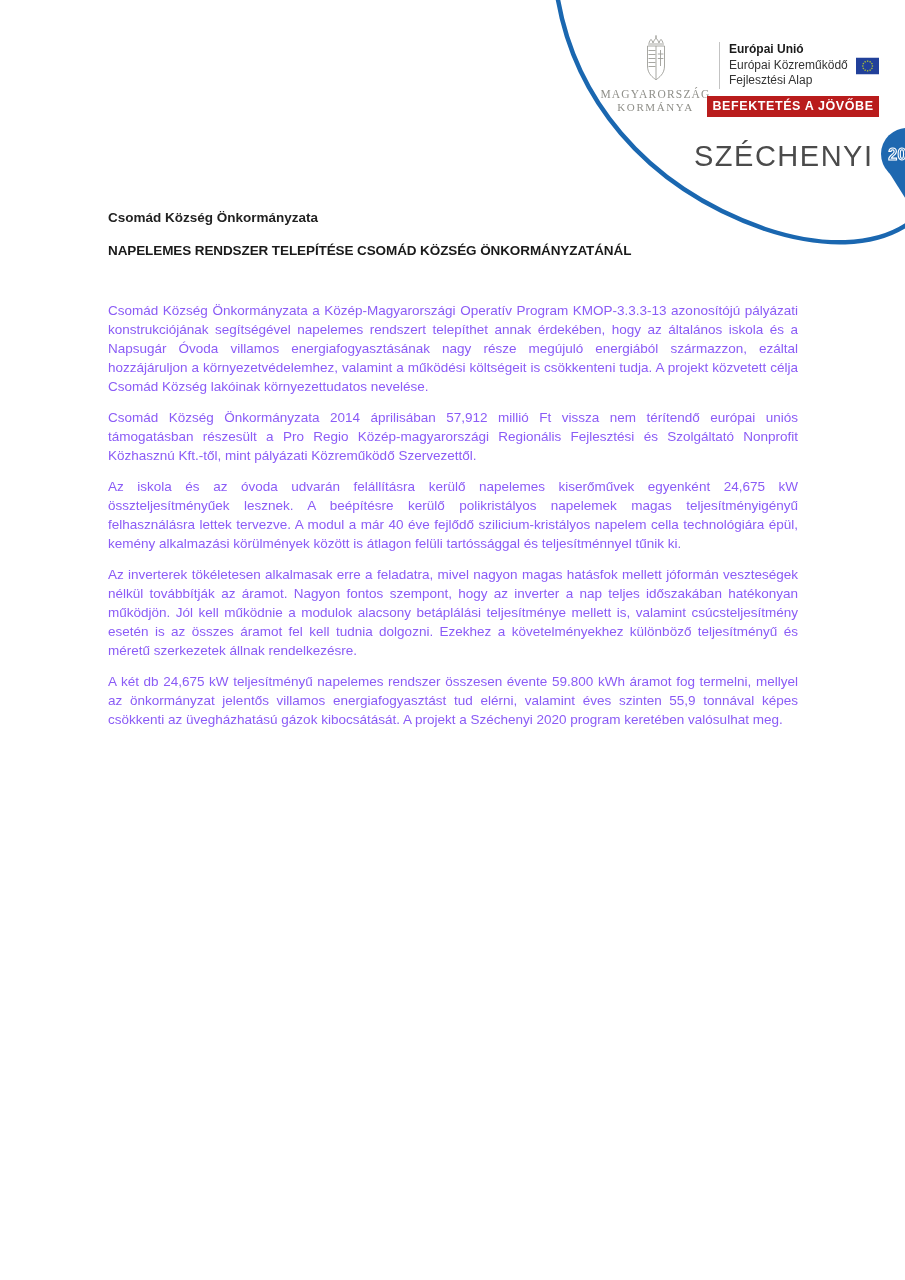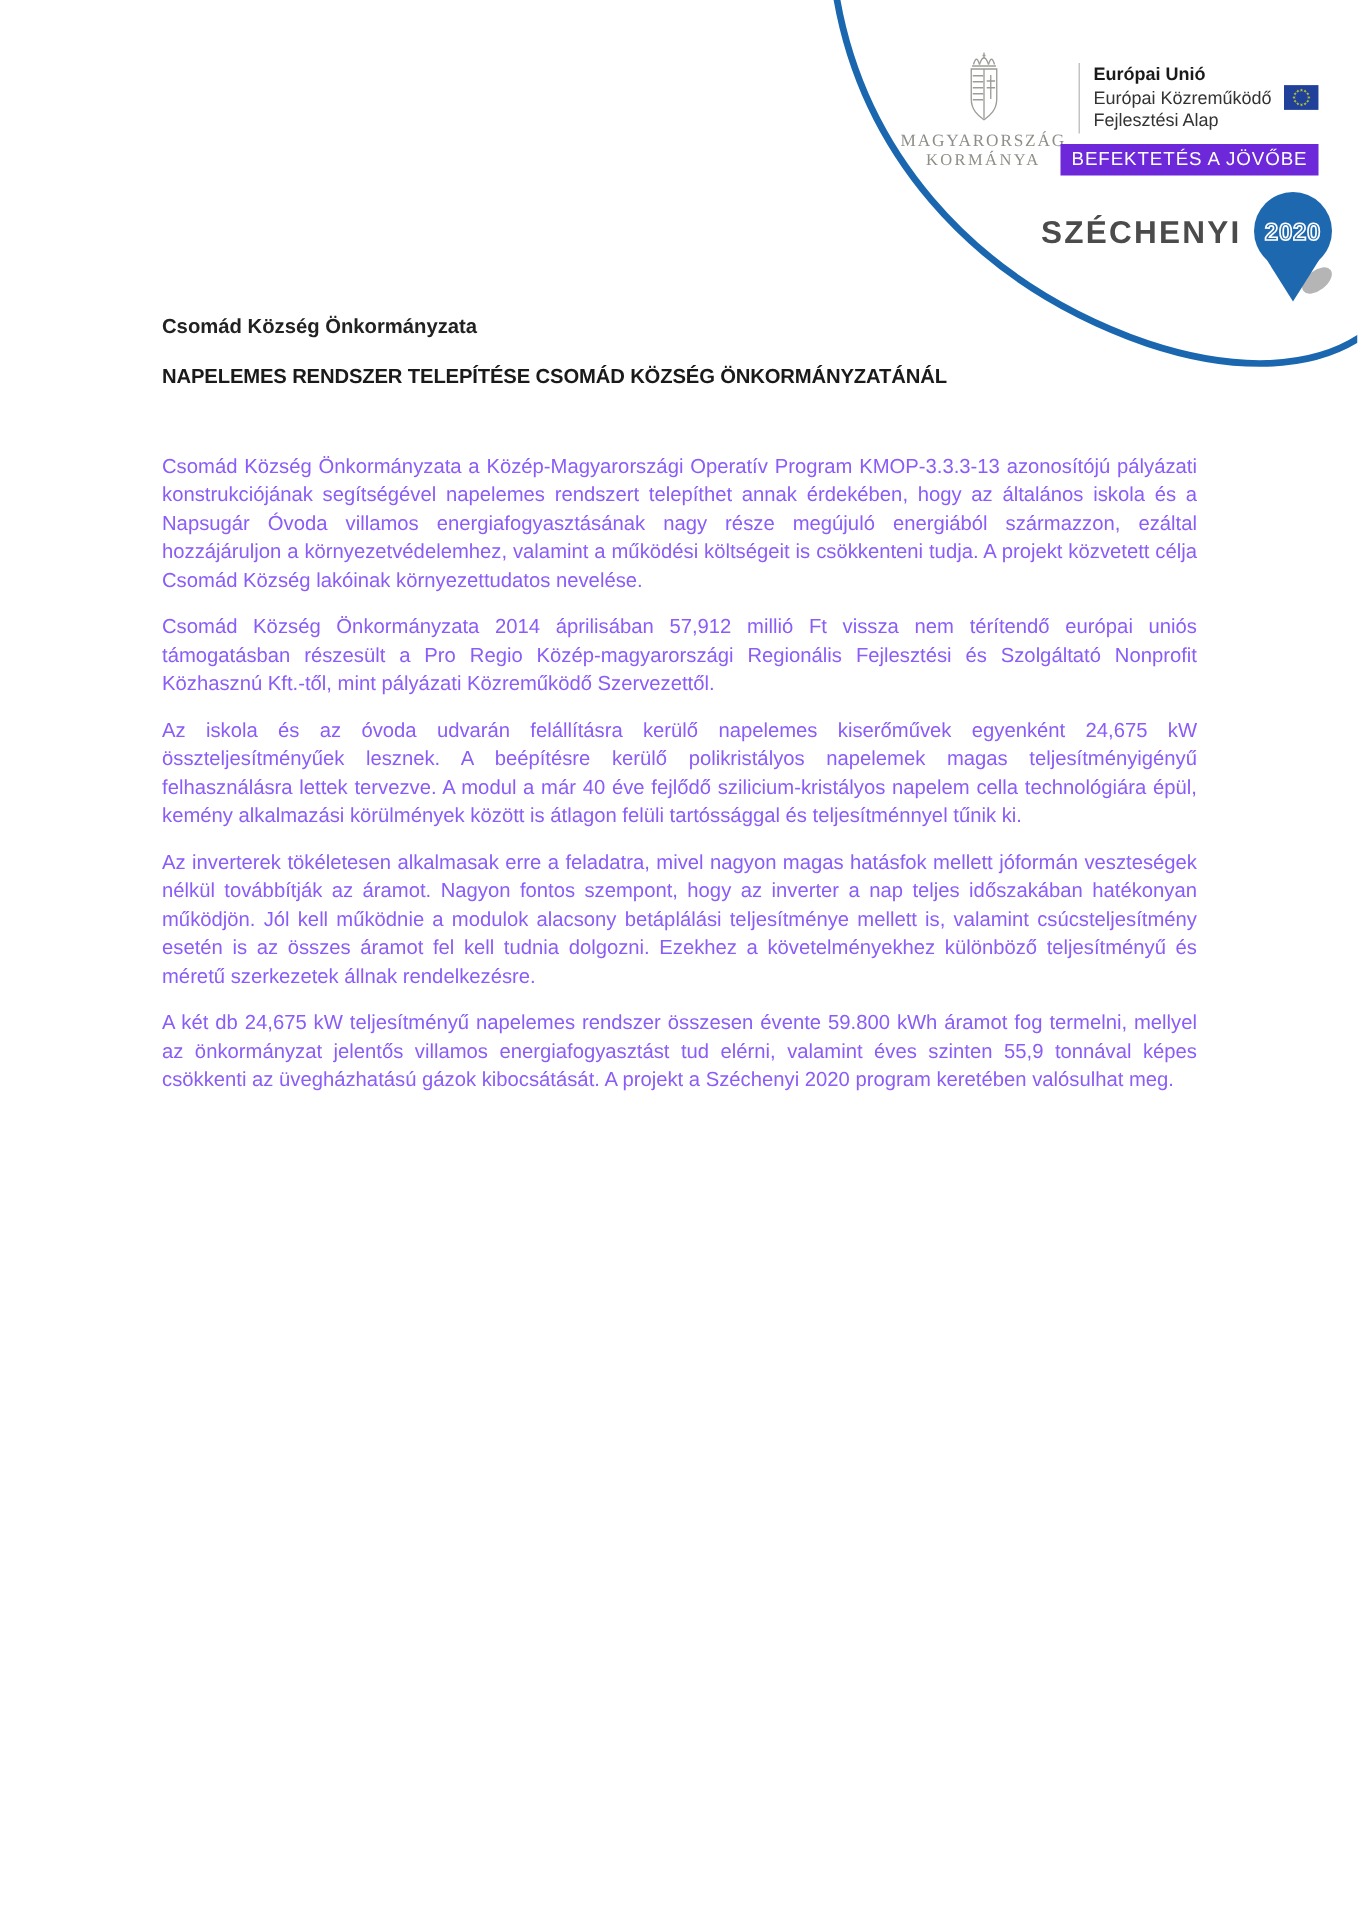--- a/index.html
+++ b/index.html
@@ -15,40 +15,40 @@
   .arc{position:absolute;left:0;top:0;}
   .gov-logo{
     position:absolute;left:598px;top:33px;width:115px;
     text-align:center;color:#8f8f89;
     font-family:"Liberation Serif", serif;
   }
   .coa{display:block;margin:0 auto 3px;}
   .gov-line1{font-size:11.5px;letter-spacing:1.2px;line-height:13px;}
   .gov-line2{font-size:11px;letter-spacing:1.6px;line-height:13px;}
   .eu-block{position:absolute;left:707px;top:42px;width:172px;}
-  .eu-row{display:flex;align-items:flex-start;padding-left:12px;}
+  .eu-row{display:flex;align-items:center;padding-left:12px;}
   .eu-text{
     border-left:1px solid #c3c3c3;
     padding-left:9px;margin-right:8px;
     font-size:12px;line-height:15.5px;color:#333;white-space:nowrap;
   }
   .eu-bold{font-weight:bold;color:#1a1a1a;}
   .eu-flag{display:block;margin-top:1px;}
   .eu-banner{
     margin-top:7px;
-    background:#6d28d9;color:#fff;
-    font-weight:normal;font-size:12.5px;letter-spacing:0.6px;
+    background:#b91c1c;color:#fff;
+    font-weight:bold;font-size:12.5px;letter-spacing:0.6px;
     text-align:center;padding:3px 0 4px;
   }
   .szechenyi{
     position:absolute;left:694px;top:139px;
     display:flex;align-items:flex-start;
   }
   .sz-text{
-    font-weight:bold;font-size:21px;letter-spacing:1.5px;
+    font-weight:normal;font-size:29px;letter-spacing:1.5px;
     color:#4b4b4b;line-height:34px;white-space:nowrap;
   }
   .sz-pin{display:block;margin-left:5px;margin-top:-13px;}
   
   .content{position:absolute;left:108px;top:197px;width:690px;}
   .content p{margin:0;}
   .date{font-size:13.5px;}
   .org{font-size:13.5px;font-weight:bold;margin-top:13px !important;}
   .title{
     margin:28px 0 0;font-size:28px;font-weight:bold;

